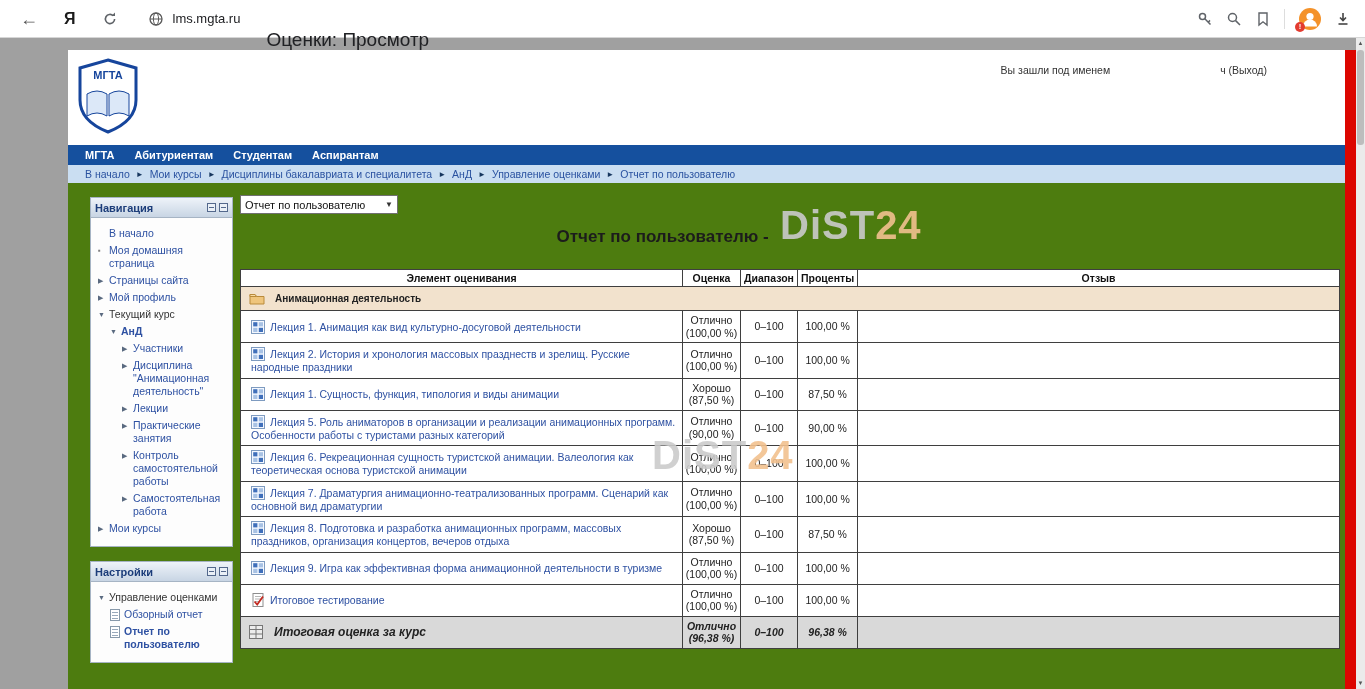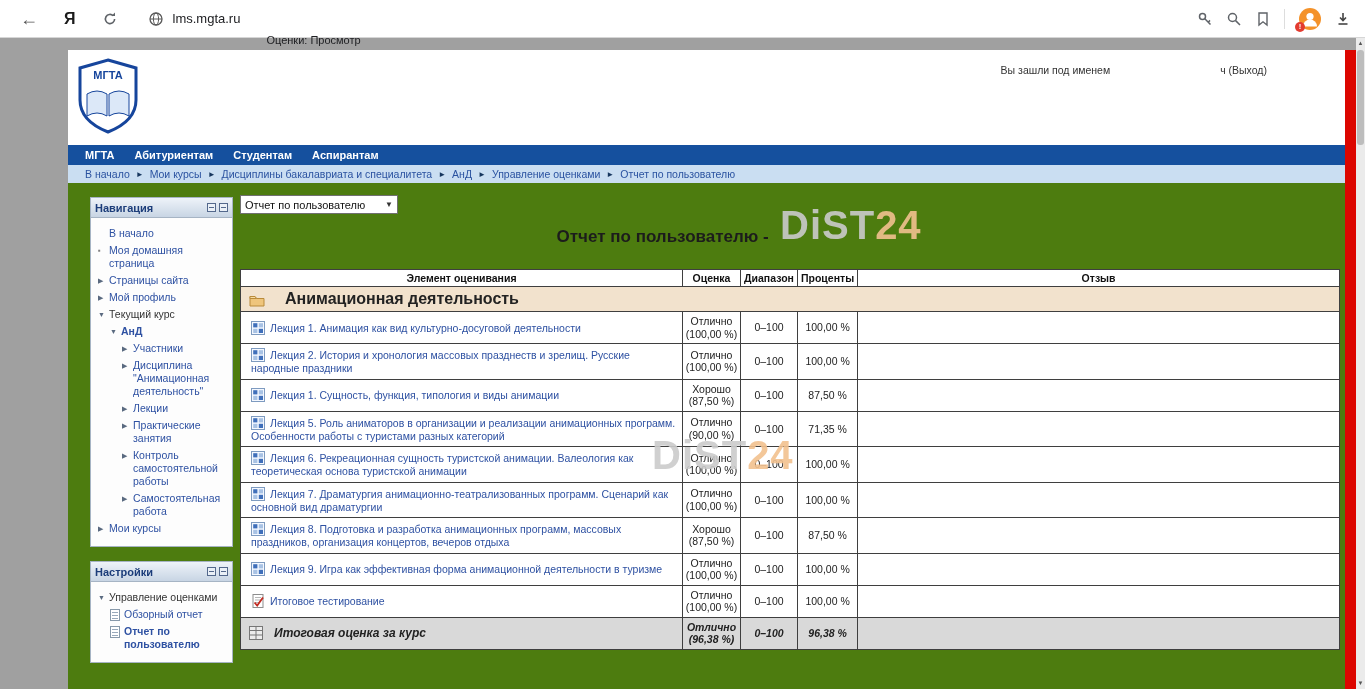--- a/index.html
+++ b/index.html
@@ -9,21 +9,21 @@
 
   
   .chrome { position:absolute; top:0; left:0; width:1365px; height:38px; background:#fff;
             border-bottom:1px solid #d6d6d6; display:flex; align-items:center; z-index:40; padding:0 14px; }
   .nbtn { color:#555; font-size:18px; line-height:18px; cursor:pointer; }
   .back { margin-left:6px; }
   .ylogo { font-weight:bold; font-size:16px; color:#1b1b1b; margin-left:26px; cursor:pointer; }
   .reload { margin-left:26px; display:inline-flex; cursor:pointer; }
   .globe { margin-left:30px; display:inline-flex; }
   .url { font-size:13px; color:#202124; margin-left:9px; cursor:text; }
-  .ptitle { font-size:11px; color:#202124; margin-left:26px;margin-top:43px; }
+  .ptitle { font-size:19px; color:#202124; margin-left:26px;margin-top:43px; }
   .chrome-right { margin-left:auto; display:flex; align-items:center; gap:13px; }
   .cicon { display:inline-flex; cursor:pointer; }
   .vdiv { width:1px; height:20px; background:#ddd; }
   .avatar { position:relative; display:inline-flex; cursor:pointer; }
   .notif { position:absolute; left:-3px; bottom:-1px; width:10px; height:10px; background:#e33c30;
            border-radius:50%; color:#fff; font-size:7.5px; line-height:10px; text-align:center; font-weight:bold; }
 
   
   .page { position:absolute; left:68px; top:50px; width:1277px; height:639px; background:#4d7c0f; overflow:hidden; z-index:10; }
   .red-strip { position:absolute; left:1345px; top:50px; width:11px; height:639px; background:#dc0600; z-index:20; }
@@ -84,21 +84,21 @@
   .grades { border-collapse:collapse; width:1100px; margin-top:22px; background:#fff; position:relative; z-index:2; }
   .grades th, .grades td { border:1px solid #3f3f3f; font-size:10.5px; vertical-align:middle; }
   .grades th { font-weight:bold; padding:2px 3px; height:15px; text-align:center; color:#111; }
   .c-name { padding:4px 6px 4px 10px; line-height:12.5px; }
   .item-row td { height:29px; }
   .c-grade, .c-range, .c-pct { text-align:center; padding:3px 2px; line-height:12.5px; color:#222; }
   .c-fb { padding:3px 6px; }
   .item-link { color:#2e51a2;text-align:right; }
   .ticon { vertical-align:-3px; margin-right:5px; }
   .cat-row td { background:#f2e2cd; height:24px; padding:3px 8px; }
-  .cat-label { font-weight:bold; font-size:16px; margin-left:15px; color:#222; }
+  .cat-label { font-weight:bold; font-size:10px; margin-left:5px; color:#222; }
   .total-row td { background:#d9d9d9; font-weight:bold; font-style:italic; }
   .total-row .c-name { padding-left:8px; }
   .total-label { margin-left:6px; font-size:12px; color:#222; }
 </style>
 </head>
 <body>
 
 <div class="chrome">
   <span class="nbtn back">←</span>
   <span class="ylogo">Я</span>
@@ -351,21 +351,21 @@
           <tr class="item-row">
             <td class="c-name"><svg viewBox="0 0 14 14" width="14" height="14" class="ticon">
     <rect x="0.5" y="0.5" width="13" height="13" fill="#f4f8ff" stroke="#7e9bc0"></rect>
     <rect x="2.2" y="2.2" width="4.2" height="4.2" fill="#3f6fba"></rect>
     <rect x="7.8" y="2.2" width="4.2" height="4.2" fill="#a8c2e4"></rect>
     <rect x="2.2" y="7.8" width="4.2" height="4.2" fill="#a8c2e4"></rect>
     <rect x="7.8" y="7.8" width="4.2" height="4.2" fill="#3f6fba"></rect>
   </svg><a class="item-link">Лекция 5. Роль аниматоров в организации и реализации анимационных программ. Особенности работы с туристами разных категорий</a></td>
             <td class="c-grade">Отлично (90,00 %)</td>
             <td class="c-range">0–100</td>
-            <td class="c-pct">71,35 %</td>
+            <td class="c-pct">90,00 %</td>
             <td class="c-fb"></td>
           </tr>
           <tr class="item-row">
             <td class="c-name"><svg viewBox="0 0 14 14" width="14" height="14" class="ticon">
     <rect x="0.5" y="0.5" width="13" height="13" fill="#f4f8ff" stroke="#7e9bc0"></rect>
     <rect x="2.2" y="2.2" width="4.2" height="4.2" fill="#3f6fba"></rect>
     <rect x="7.8" y="2.2" width="4.2" height="4.2" fill="#a8c2e4"></rect>
     <rect x="2.2" y="7.8" width="4.2" height="4.2" fill="#a8c2e4"></rect>
     <rect x="7.8" y="7.8" width="4.2" height="4.2" fill="#3f6fba"></rect>
   </svg><a class="item-link">Лекция 6. Рекреационная сущность туристской анимации. Валеология как теоретическая основа туристской анимации</a></td>

